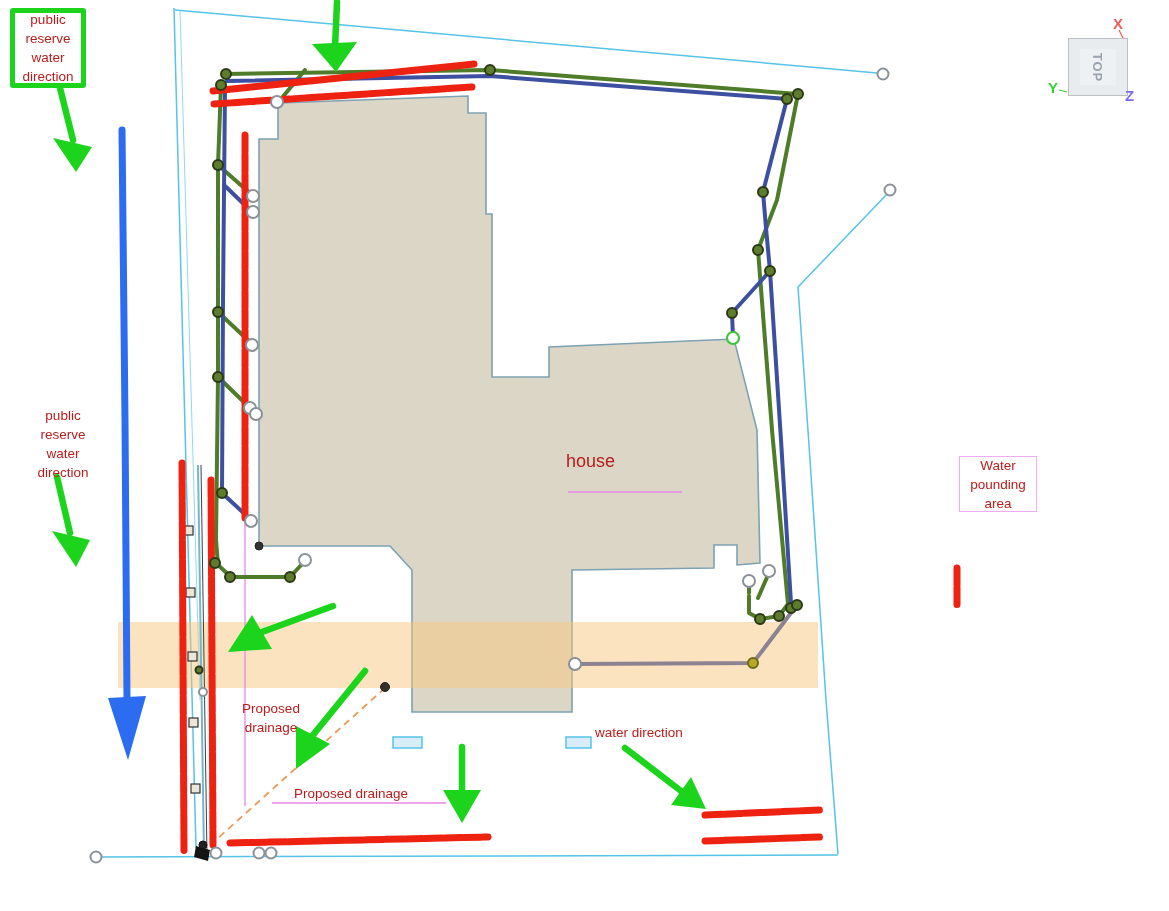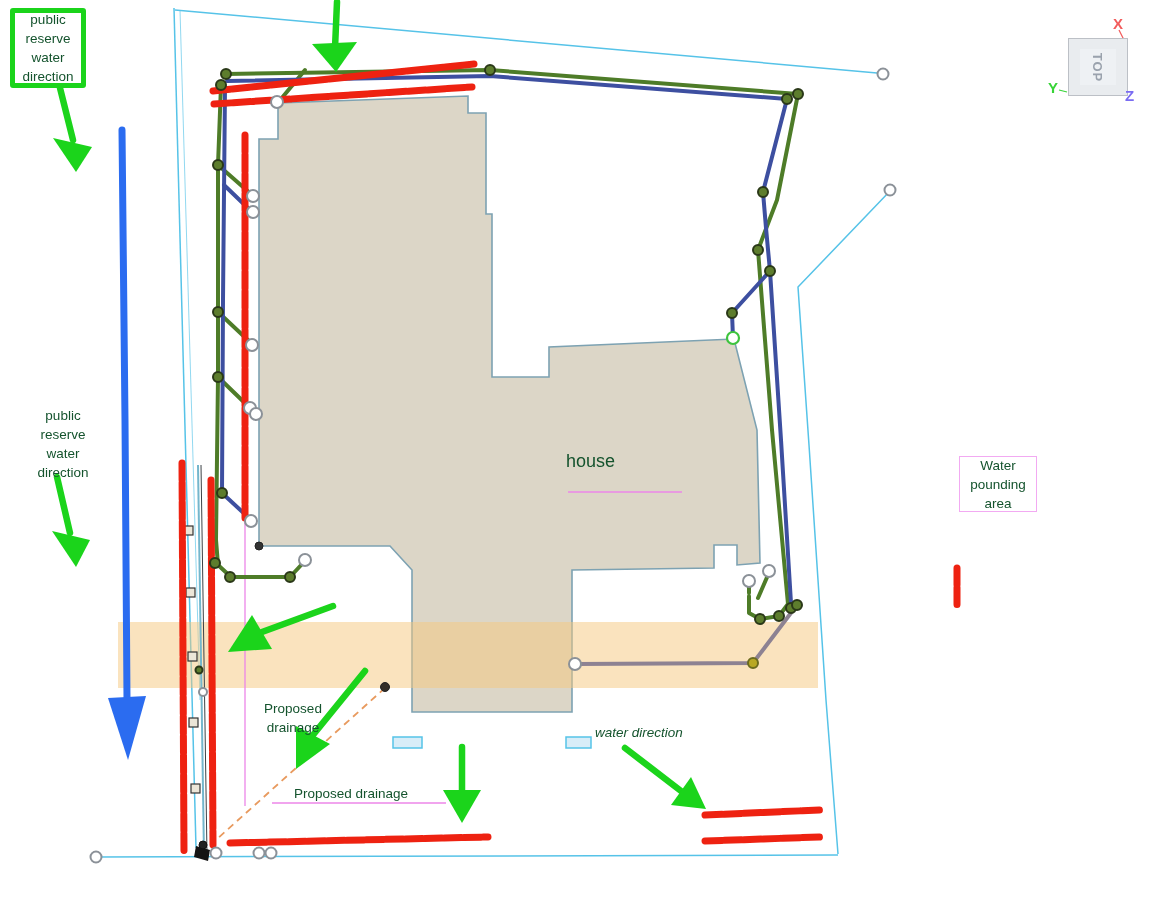--- a/index.html
+++ b/index.html
@@ -20,21 +20,21 @@
   .gb{fill:none;stroke-width:7;stroke-linecap:round;stroke-linejoin:round;}
   .dash{fill:none;stroke-width:1.8;stroke-dasharray:7 5;}
   .pink{fill:none;stroke-width:1.3;}
   .fence1{fill:none;stroke:#74b6cc;stroke-width:2;}
   .fence2{fill:none;stroke:#3c4146;stroke-width:1;}
   .nd{fill:#5d7d2d;stroke:#2a3818;stroke-width:2;}
   .oc{fill:#ffffff;stroke:#8b9198;stroke-width:2;}
   .post{fill:#ece6d8;stroke:#333;stroke-width:1.2;}
   .pit{fill:#d8edf8;stroke-width:1.5;}
   
-  .lbl{position:absolute;color:#14532d;font-size:13.5px;line-height:19px;
+  .lbl{position:absolute;color:#b91c1c;font-size:13.5px;line-height:19px;
        white-space:pre-line;text-align:center;}
   .greenbox{position:absolute;left:10px;top:8px;width:66px;height:70px;
        border:5px solid #1bd41b;border-radius:3px;display:flex;
        align-items:center;justify-content:center;font-size:13px;line-height:17px;}
   .pinkbox{position:absolute;left:959px;top:456px;width:76px;height:54px;
        border:1.5px solid #f2aaf2;display:flex;align-items:center;
        justify-content:center;font-size:13.5px;line-height:18px;}
   
   .cube{position:absolute;left:1068px;top:38px;width:58px;height:56px;
        background:#e9ecef;border:1px solid #bcc0c6;display:flex;
@@ -215,26 +215,26 @@
 direction</div>
 
 <div class="lbl" style="left:566px;top:452px;font-size:18px;">house</div>
 
 <div class="pinkbox">
   <div class="lbl" style="position:static">Water
 pounding
 area</div>
 </div>
 
-<div class="lbl" style="left:256px;top:699px;width:74px;">Proposed
+<div class="lbl" style="left:234px;top:699px;width:74px;">Proposed
 drainage</div>
 
 <div class="lbl" style="left:294px;top:784px;">Proposed drainage</div>
 
-<div class="lbl" style="left:595px;top:723px;font-style:italic;">water direction</div>
+<div class="lbl" style="left:595px;top:723px;">water direction</div>
 
 <div class="cube">
   <div class="face">
     <span>TOP</span>
   </div>
 </div>
 <span class="axis" id="axX" style="color: rgb(242, 92, 92);">X</span>
 <span class="axis" id="axY" style="color: rgb(55, 212, 55);">Y</span>
 <span class="axis" id="axZ" style="color: rgb(122, 108, 242);">Z</span>
 

